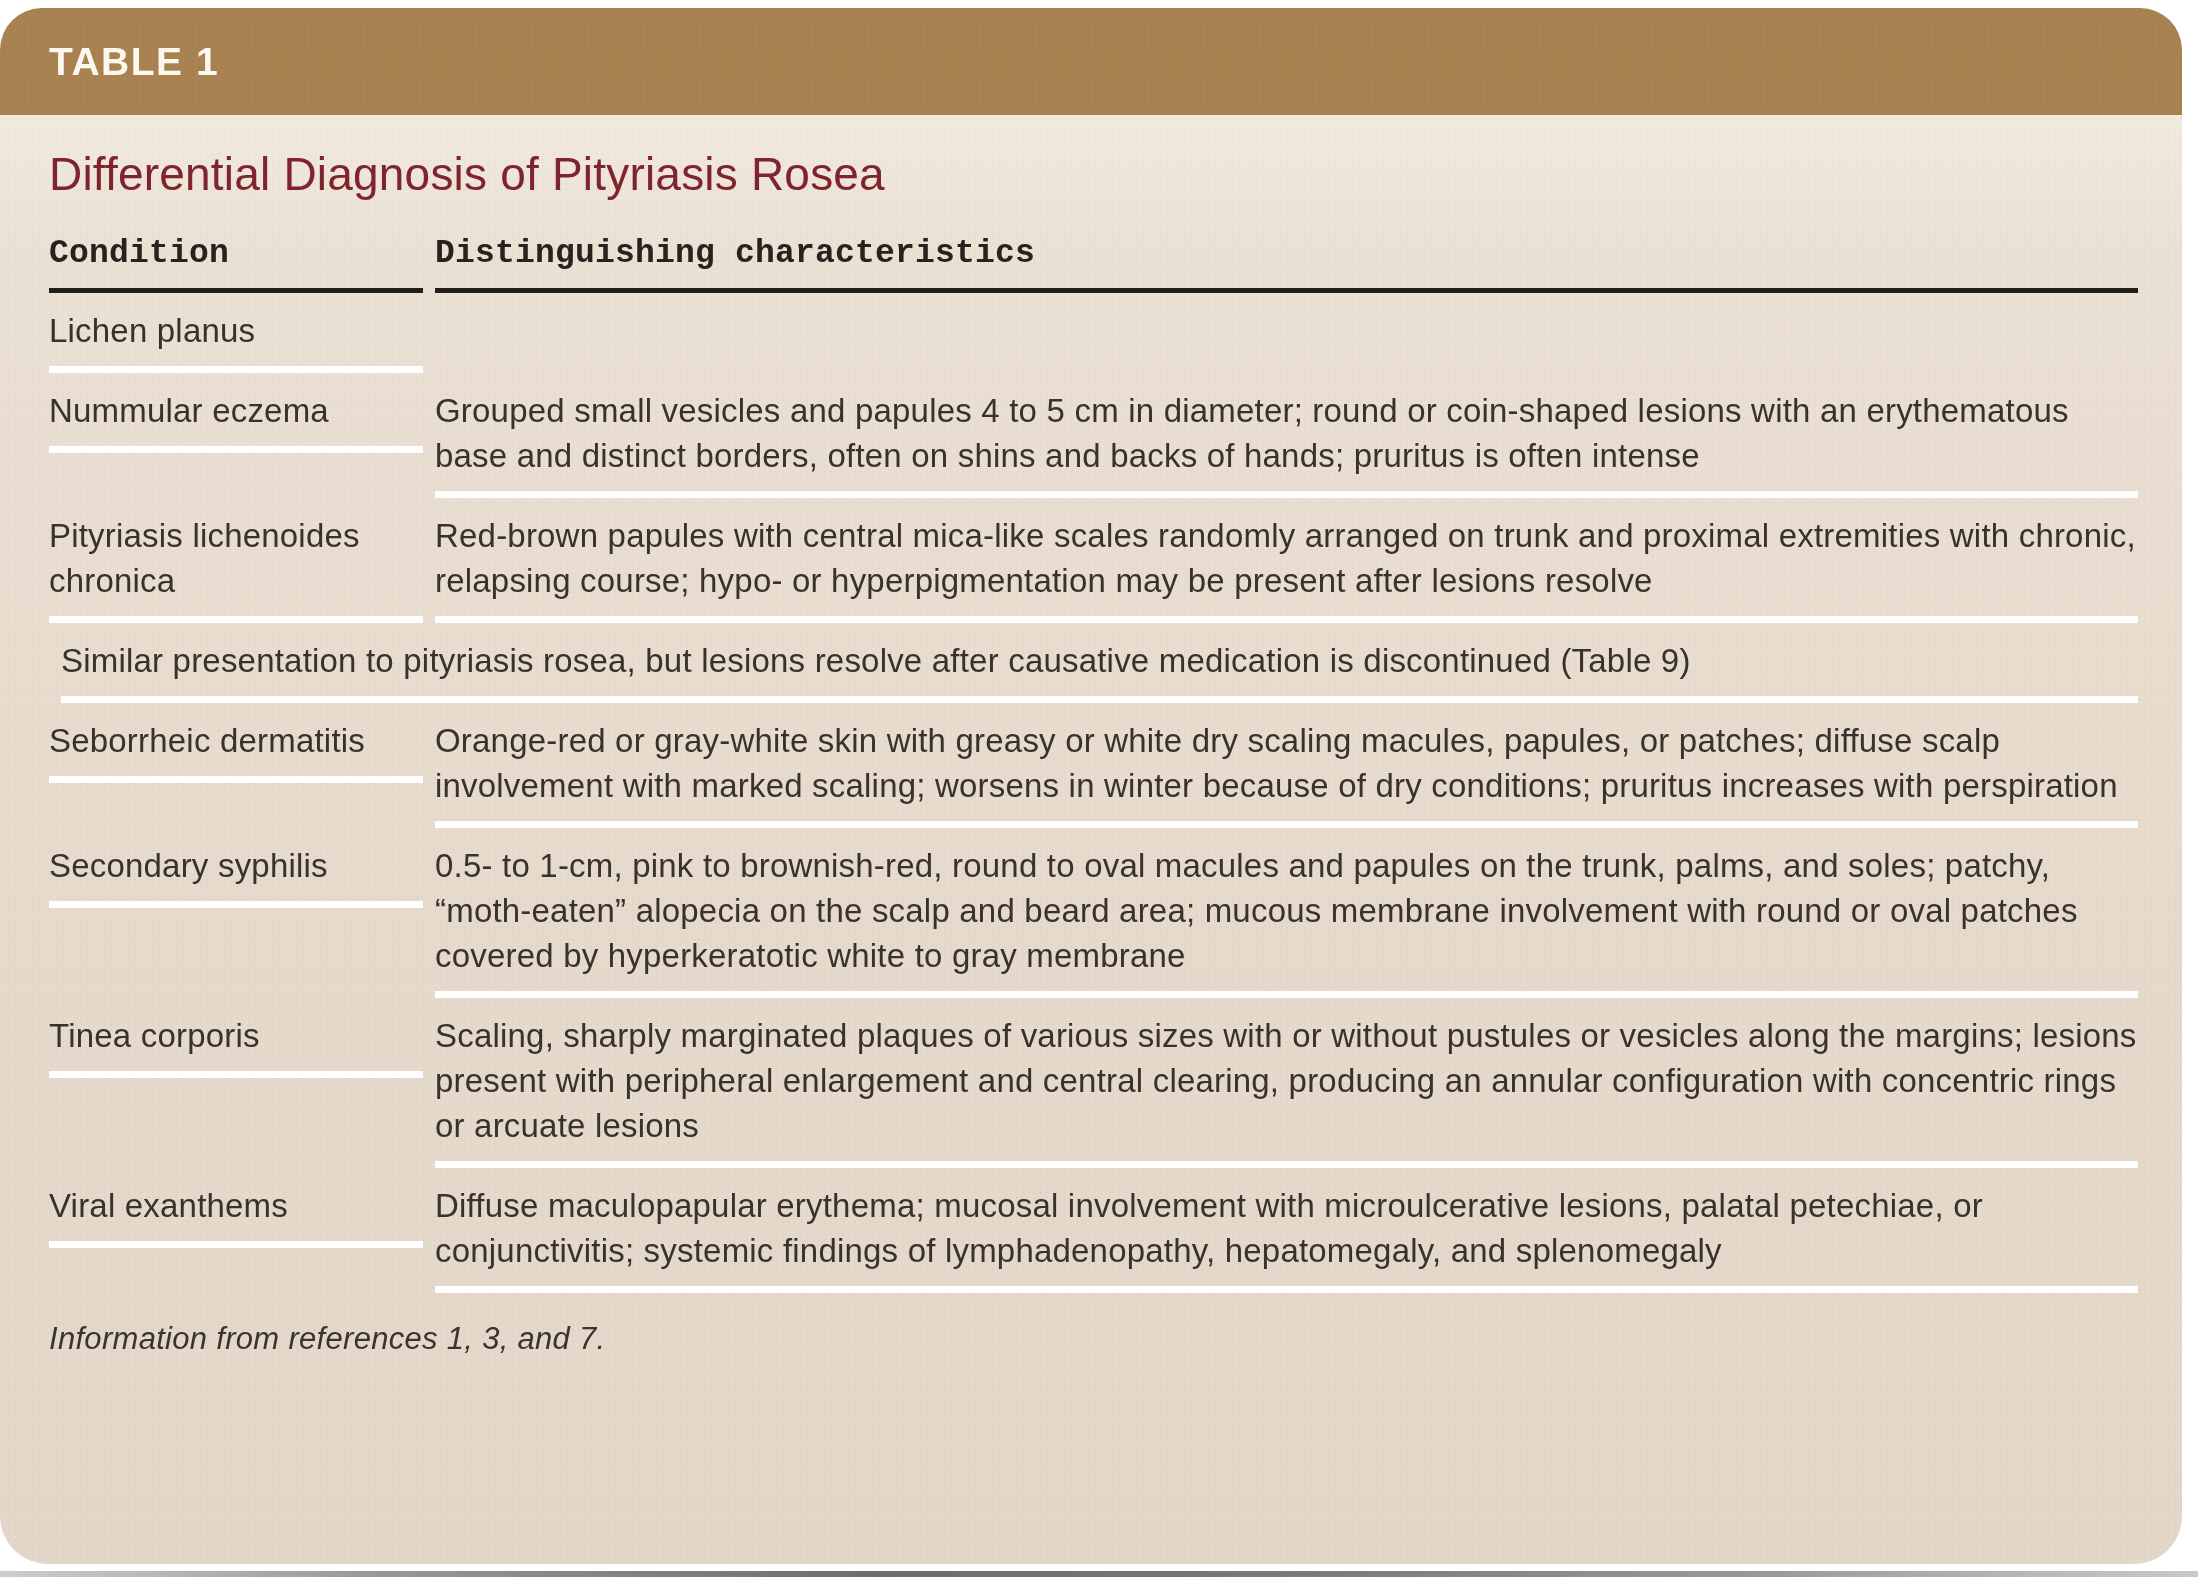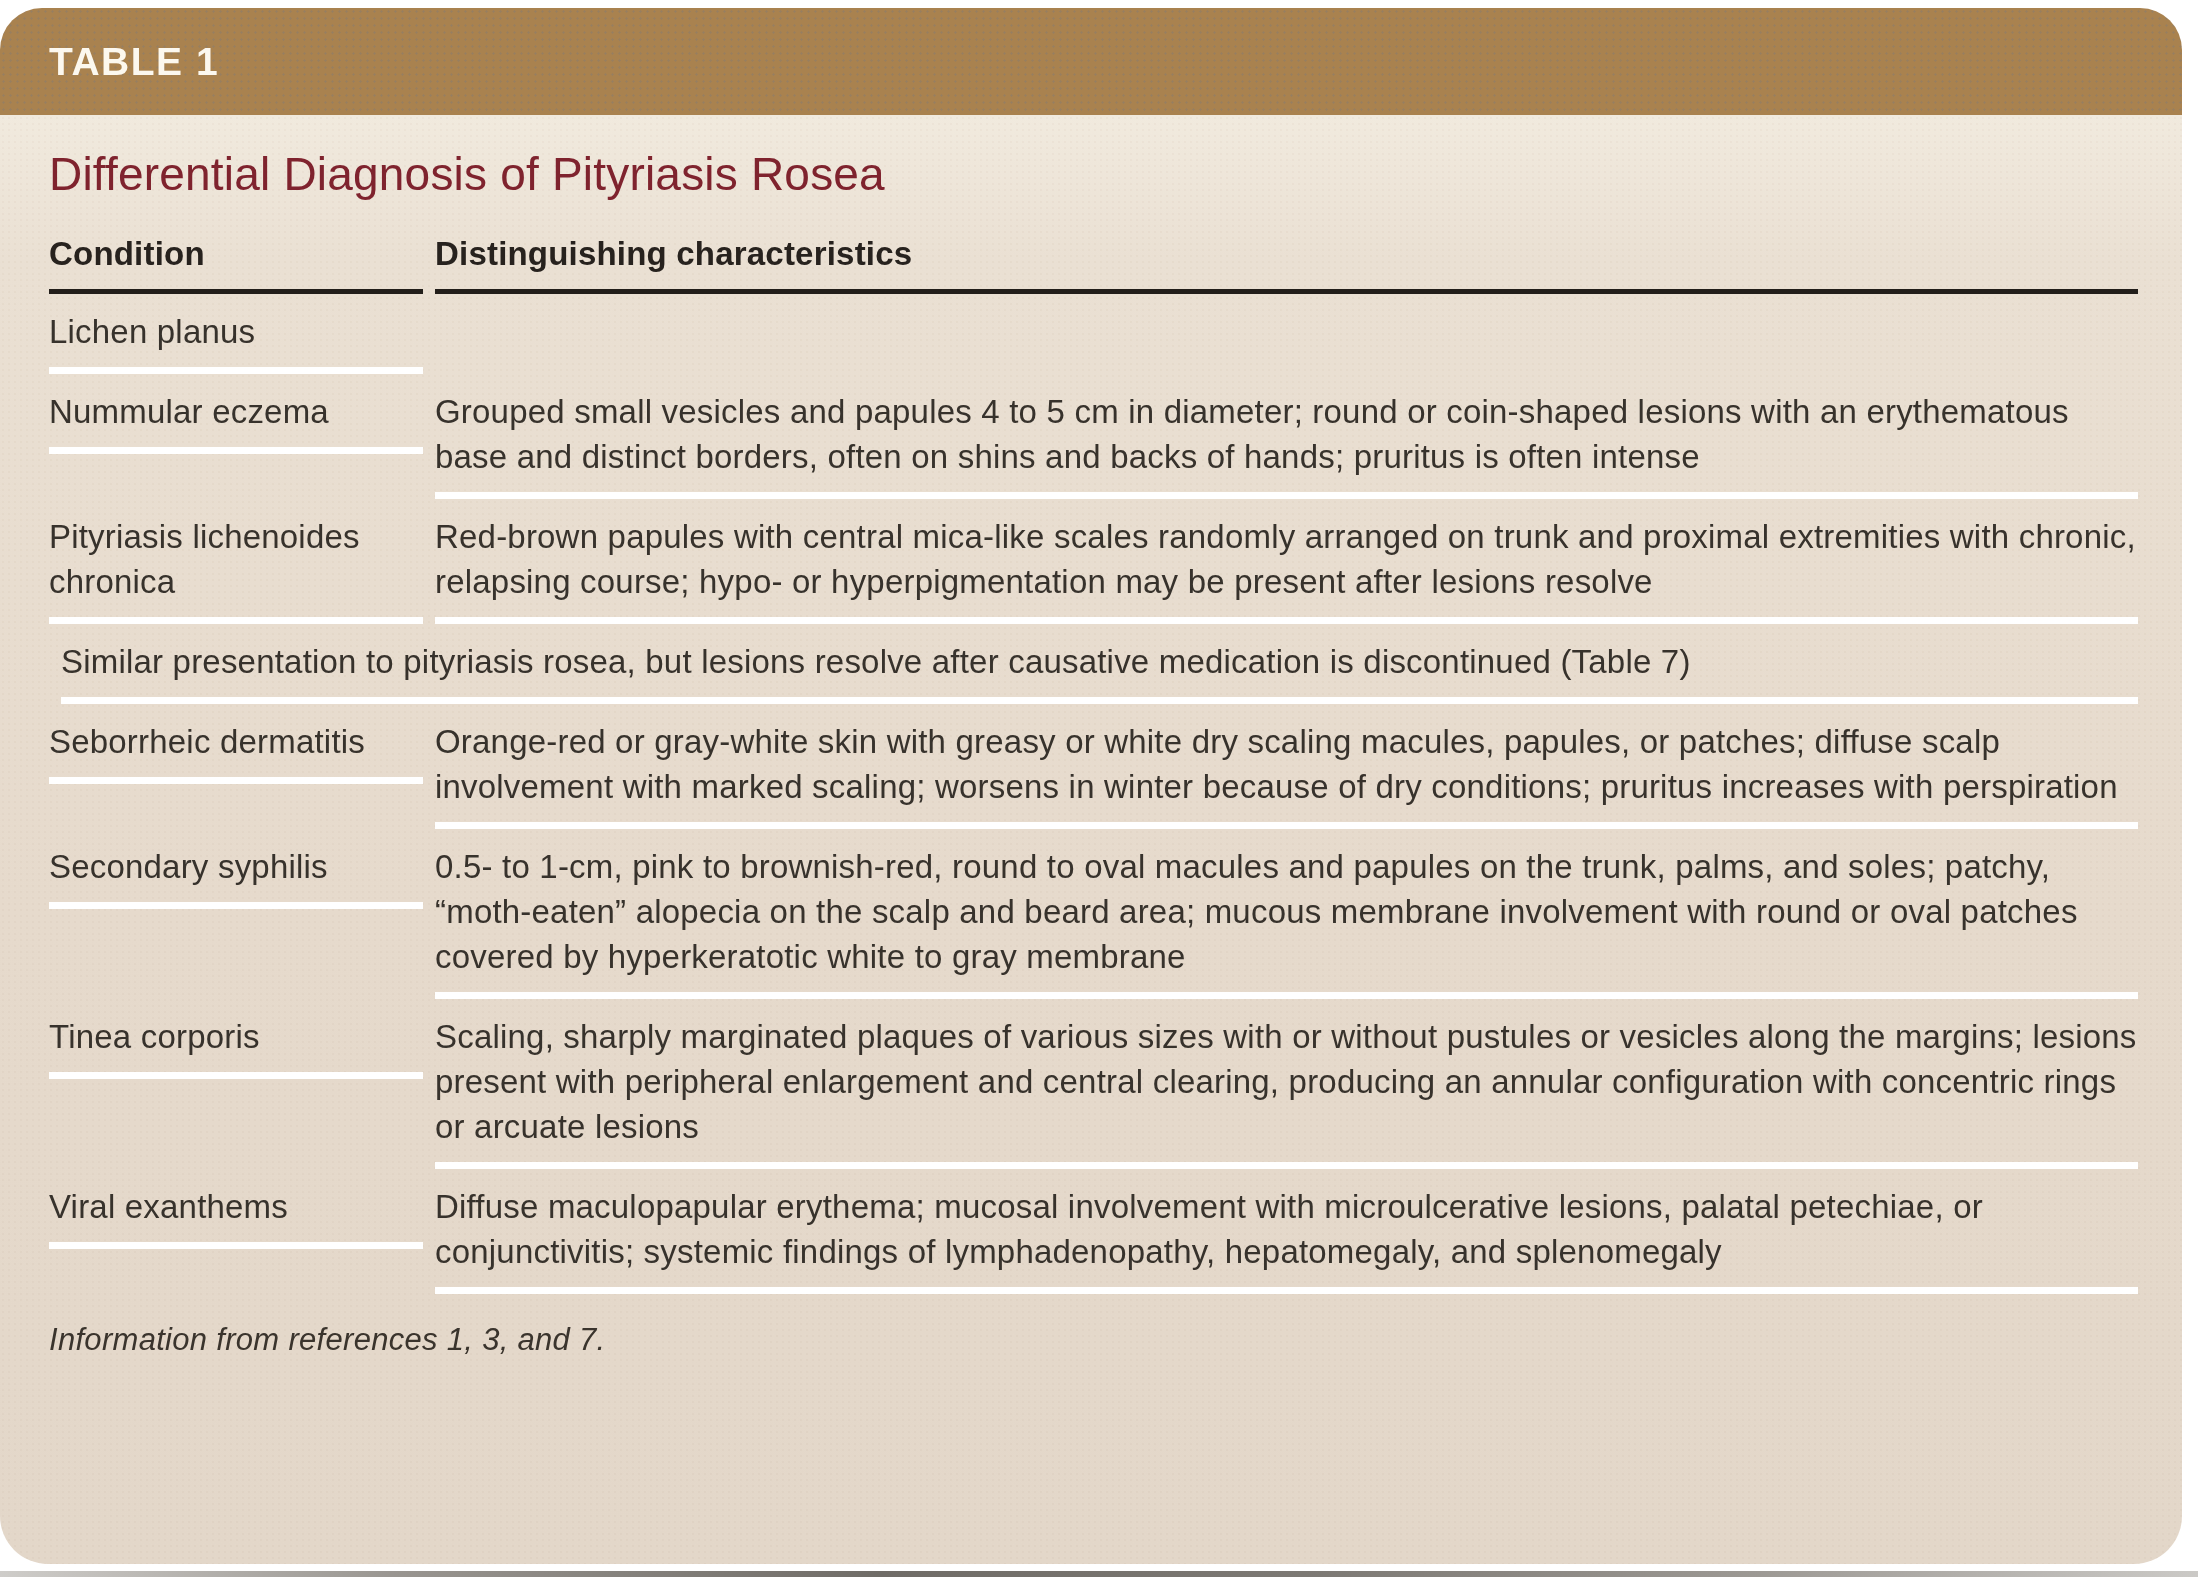--- a/index.html
+++ b/index.html
@@ -44,21 +44,21 @@
     font-size:46px; font-weight:normal;
     color:var(--title_color,#7F232E);
     letter-spacing:0.2px;
   }
   .cols { display:flex; align-items:flex-start; }
   .c1 { width:374px; flex:none; box-sizing:border-box; }
   .gap { width:12px; flex:none; }
   .c2 { flex:1; box-sizing:border-box; }
   .colhead { margin-top:34px; }
   .colh {
-    font-size:33px; font-weight:bold; color:#27221E; letter-spacing:0.2px;
+    font-size:33px; font-weight:bold; color:#27221E; letter-spacing:0.2px;font-family:Liberation Mono, monospace;
   }
   .rule { margin-top:16px; }
   .rl { height:5px; background:var(--rule_color,#221E1A); }
   .cell {
     font-size:33px; line-height:45px;
     color:var(--body_text,#37322C);
     letter-spacing:0.2px;
     padding:15px 0 13px 0;
     border-bottom:7px solid var(--separator,#FFFFFF);
     hyphens:manual; -webkit-hyphens:manual;
@@ -115,21 +115,21 @@
       </div>
 
       <div class="cols row">
         <div class="c1 cell cond">Pityriasis lichenoi­des chronica</div>
         <div class="gap"></div>
         <div class="c2 cell">Red-brown papules with central mica-like scales randomly arranged on trunk and proximal extremi­ties with chronic, relapsing course; hypo- or hyperpigmentation may be present after lesions resolve</div>
       </div>
 
       <div class="cols row">
         <div class="gap"></div>
-        <div class="c2 cell">Similar presentation to pityriasis rosea, but lesions resolve after causative medication is discontinued (Table 7)</div>
+        <div class="c2 cell">Similar presentation to pityriasis rosea, but lesions resolve after causative medication is discontinued (Table 9)</div>
       </div>
 
       <div class="cols row">
         <div class="c1 cell cond">Seborrheic dermatitis</div>
         <div class="gap"></div>
         <div class="c2 cell">Orange-red or gray-white skin with greasy or white dry scaling macules, papules, or patches; dif­fuse scalp involvement with marked scaling; worsens in winter because of dry conditions; pruritus increases with perspiration</div>
       </div>
 
       <div class="cols row">
         <div class="c1 cell cond">Secondary syphilis</div>

